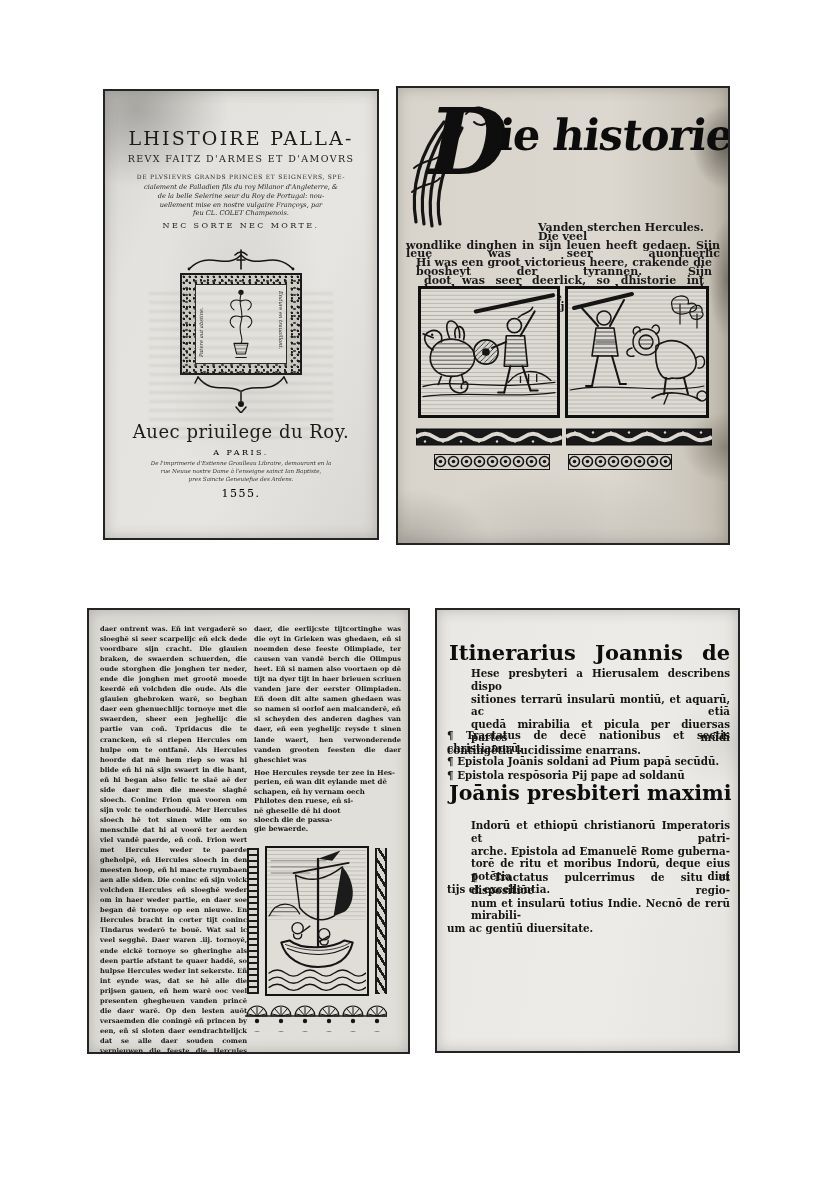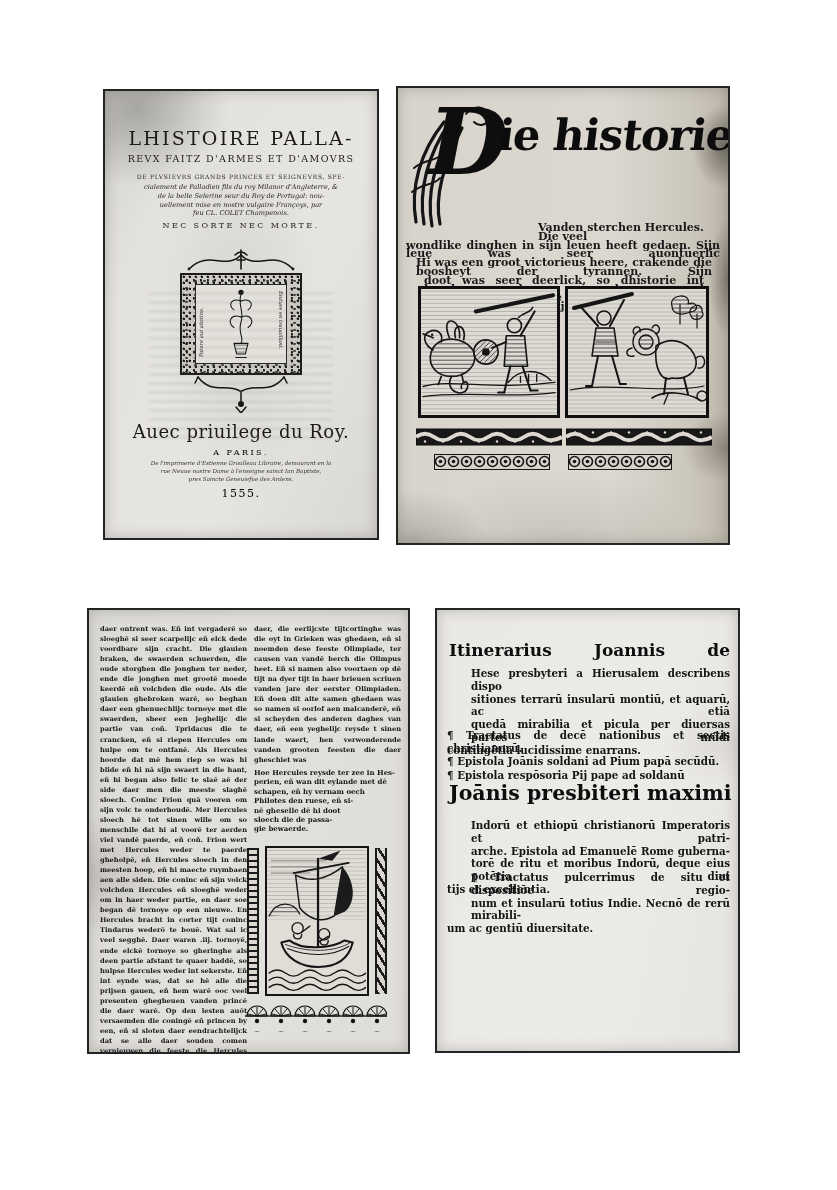--- a/index.html
+++ b/index.html
@@ -96,21 +96,21 @@
            border:2.5px solid #141414;background:#e0ddd6;box-sizing:border-box;}
   .palmette{position:absolute;left:156px;top:394px;width:142px;height:28px;}
 
   
   .br{left:435px;top:608px;width:305px;height:445px;
       background:
        radial-gradient(90px 60px at 96% 30%, rgba(140,136,128,.15), transparent 70%),
        linear-gradient(100deg,#eae8e4 0%,#edebe7 60%,#e6e4e0 100%);}
   .br-h1,.br-h2{position:absolute;left:12px;right:8px;font-weight:bold;color:#0d0d0d;
        text-align:justify;text-align-last:justify;white-space:nowrap;}
-  .br-h1{top:30px;font-size:17px;}
+  .br-h1{top:30px;font-size:21px;}
   .br-h2{top:171px;font-size:20.5px;}
   .br-p{position:absolute;left:10px;right:8px;font-size:10.3px;line-height:12.8px;
         font-weight:bold;color:#141414;text-align:justify;}
   .br-p .full{text-align-last:justify;margin-left:24px;}
   .p1{top:57px;} .br-items{top:119px;line-height:13.2px;} .p2{top:209px;} .p3{top:261px;}
 
   svg{display:block;}
   .wood{stroke:#151515;fill:none;stroke-linecap:round;stroke-linejoin:round;}
 </style>
 </head>

